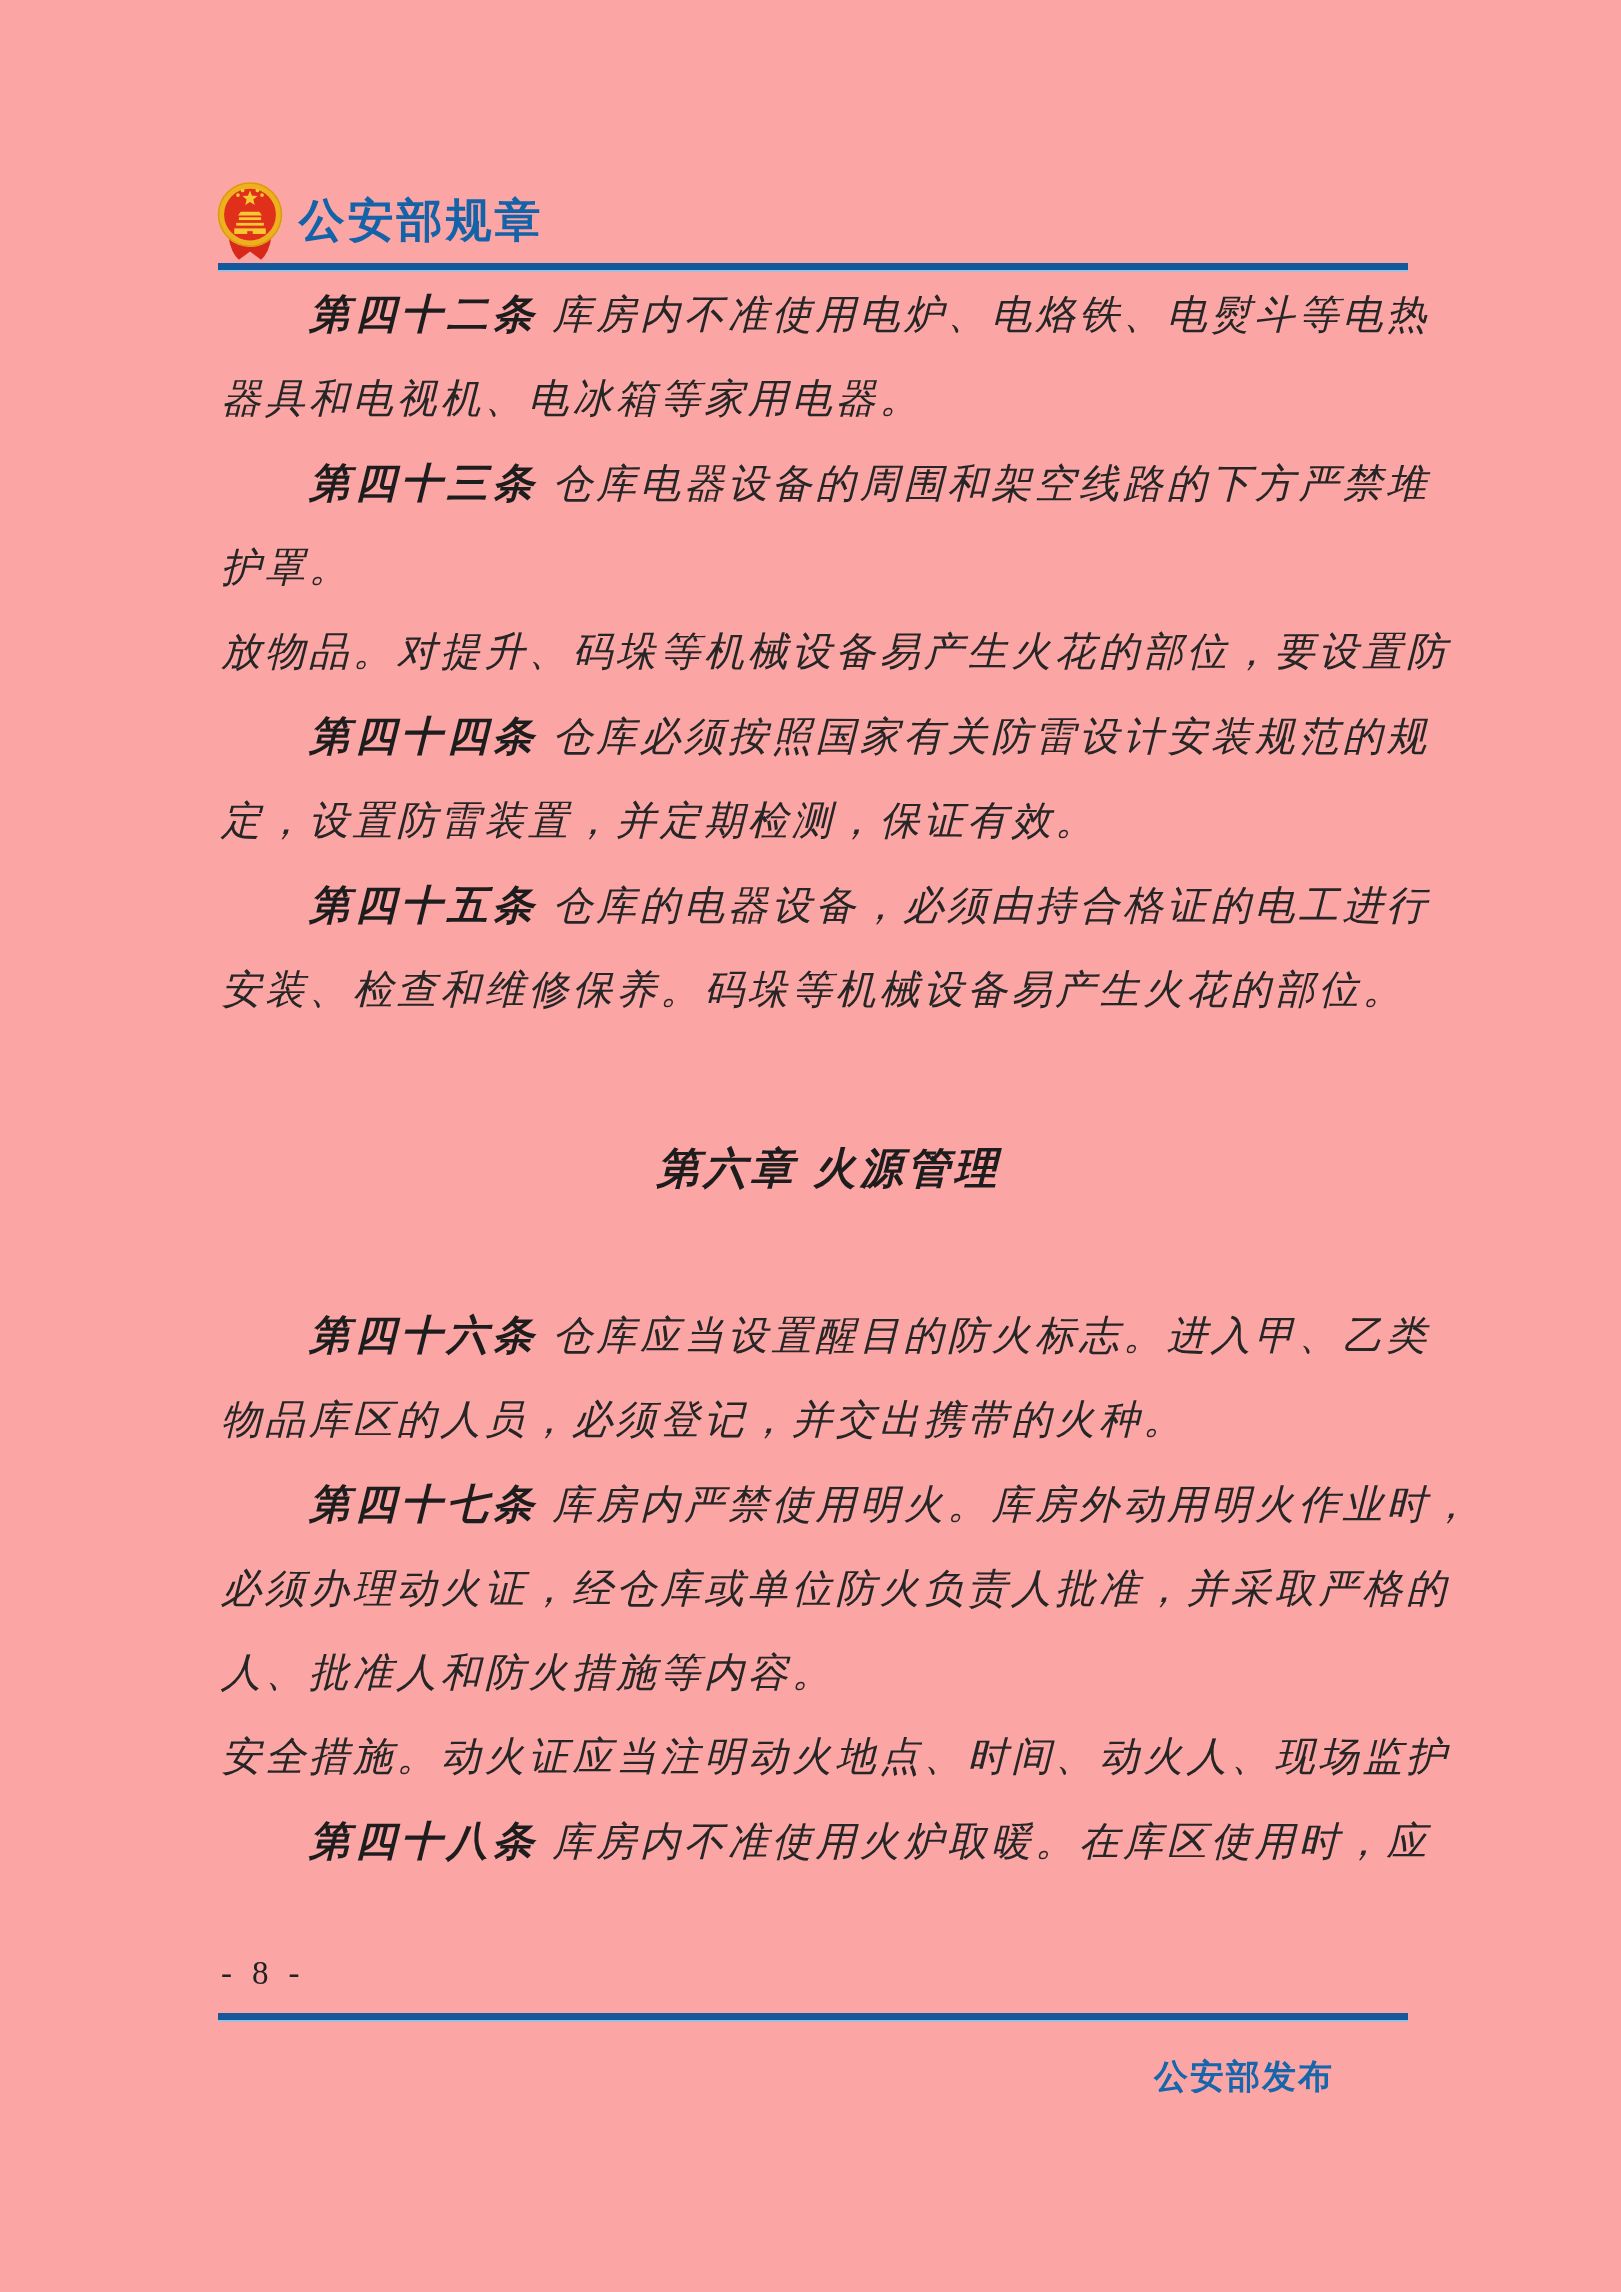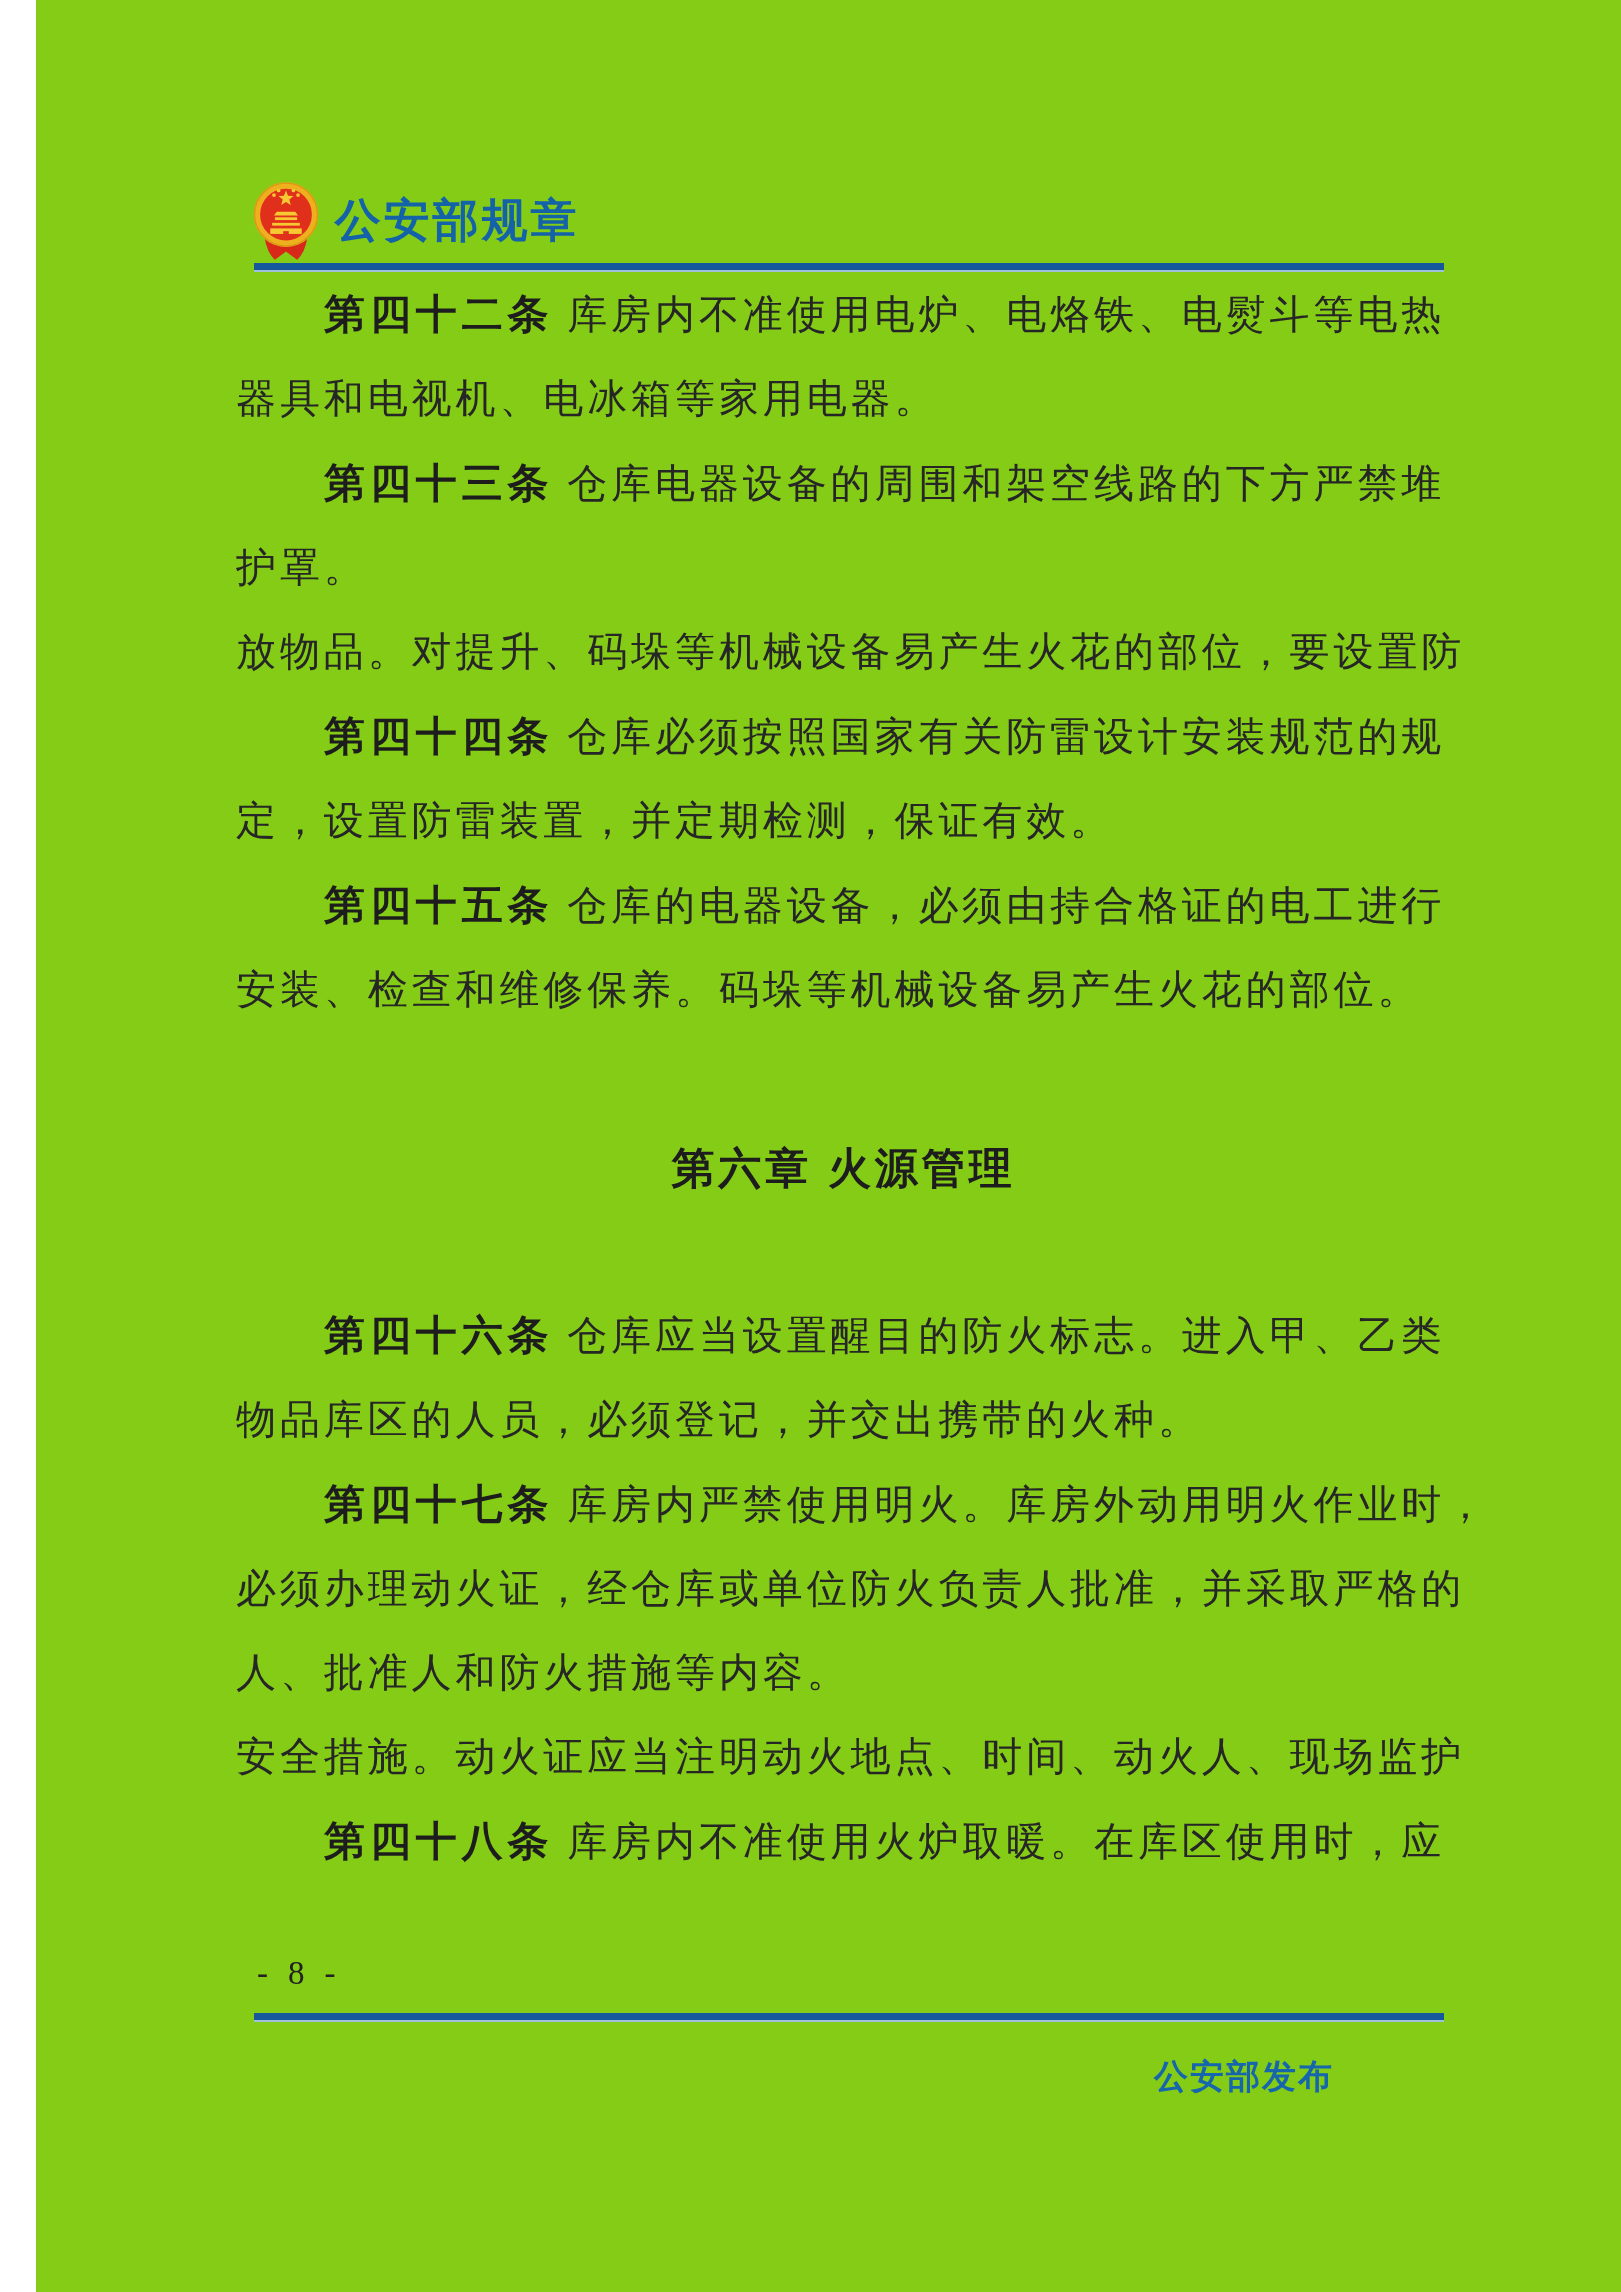--- a/index.html
+++ b/index.html
@@ -4,44 +4,45 @@
 <style>
   * { margin:0; padding:0; box-sizing:border-box; }
   html,body { background:#ffffff; }
   body {
     width:1621px; height:2293px;
     position:relative;
     font-family:"Liberation Serif", serif;
     color:#2b2b2b;
     overflow:hidden;
   }
-  .page { position:absolute; inset:0; background:#84cc16;margin-left:36px; }
+  .page { position:absolute; inset:0; background:#fca5a5; }
 
   
   .header { position:absolute; left:213px; top:180px; height:82px; display:flex; align-items:center; }
   .emblem { width:74px; height:82px; display:block; }
   .header-title {
     margin-left:11.8px;
     font-family:"Liberation Serif", serif;
     font-weight:700;
     font-size:46px;
     color:#1463a8;
     letter-spacing:2.9px;
     white-space:nowrap;
   }
   .rule { position:absolute; left:218px; width:1190px; height:6.9px; background:#15599c; }
   .rule-top { top:263px; box-shadow:0 2px 0 #9fbfdd; }
   .rule-bottom { top:2013px; box-shadow:0 2px 0 #9fbfdd; }
 
   
   .content {
-    position:absolute; left:200px; top:272px; width:1215px;
+    position:absolute; left:221px; top:272px; width:1215px;
     font-size:40px; line-height:84px; letter-spacing:3.9px;
     color:#262626;
     text-align:left;
+    font-style:italic;
   }
   .line { white-space:nowrap; }
   .indent { padding-left:88px; }
   .term {
     font-family:"Liberation Sans", sans-serif;
     font-weight:700;
     font-size:41px;
     color:#1d1d1d;
     letter-spacing:4.9px;
     margin-right:13.7px;

